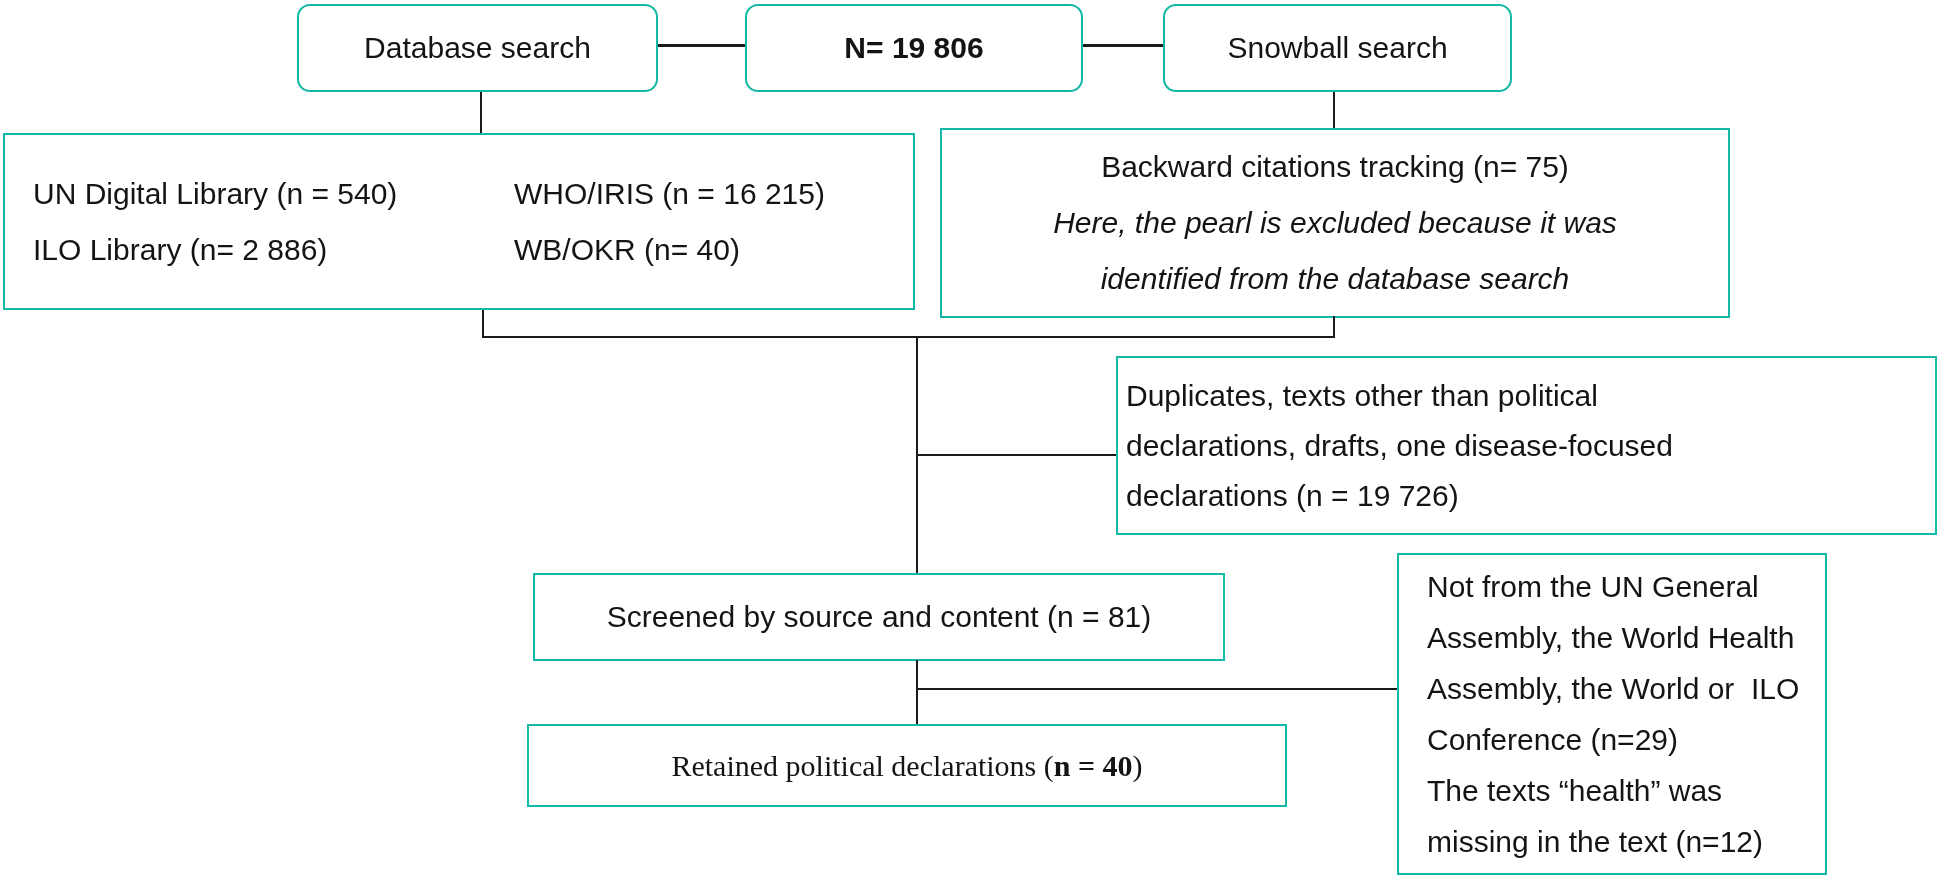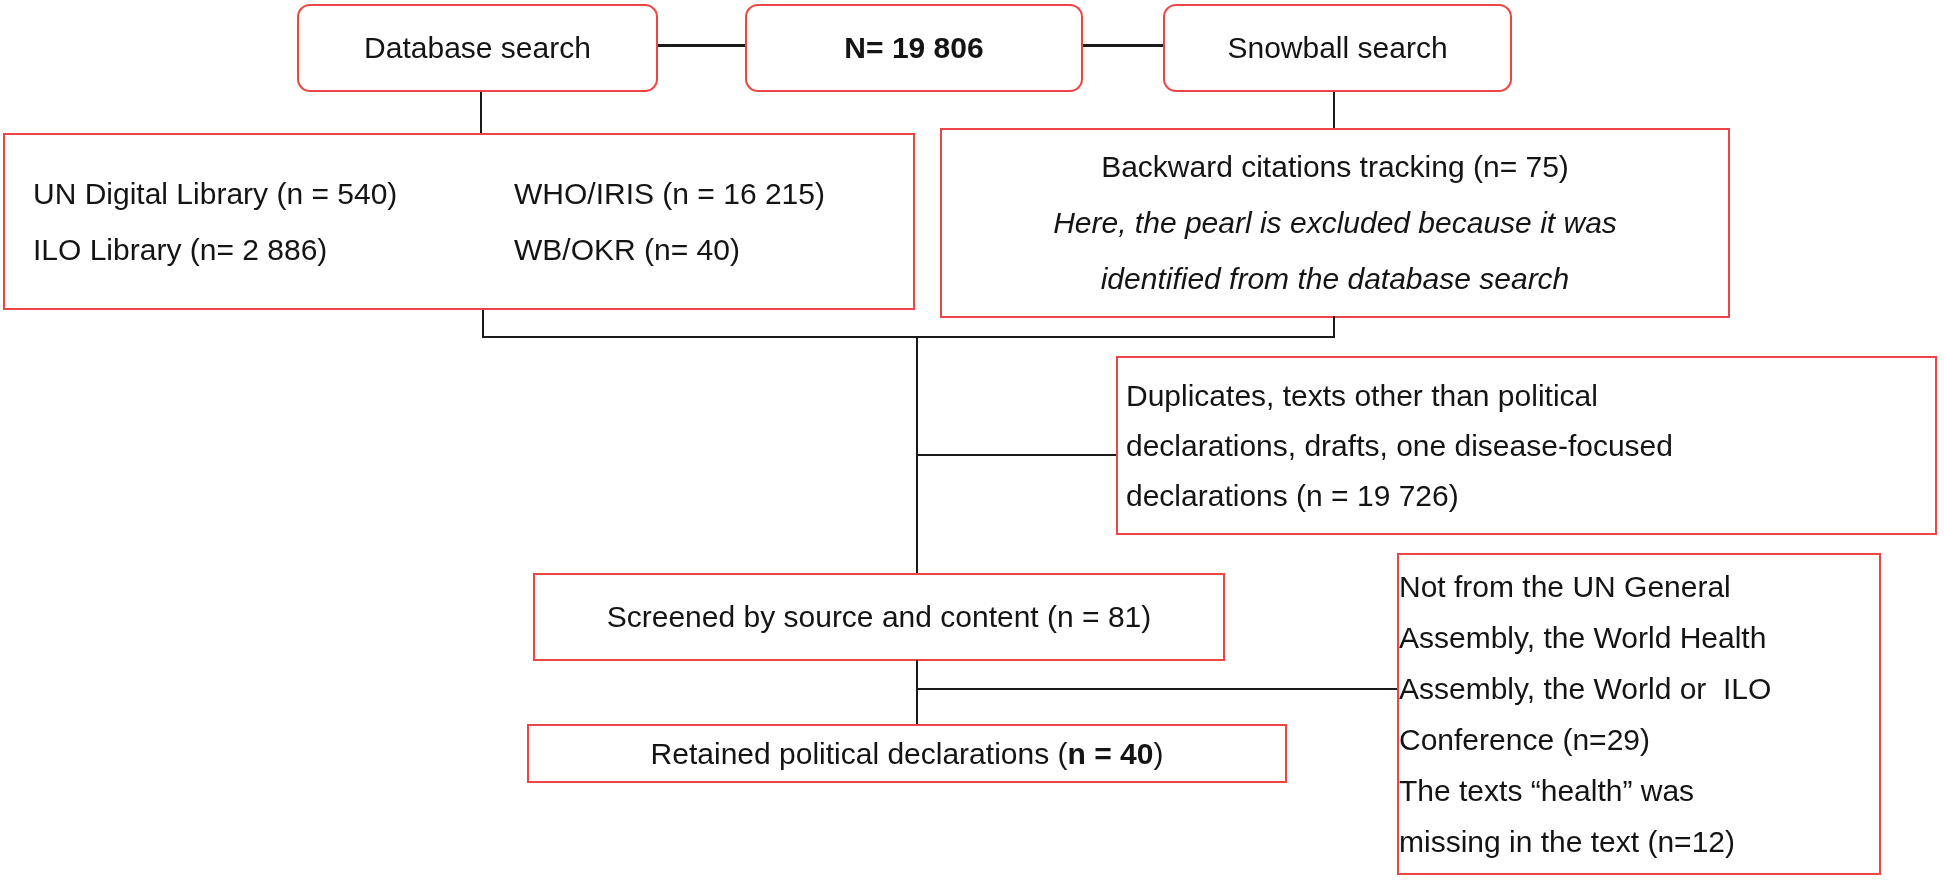--- a/index.html
+++ b/index.html
@@ -3,44 +3,44 @@
 <meta charset="utf-8">
 <style>
   html,body{margin:0;padding:0;background:#ffffff;}
   .canvas{
     position:relative;width:1944px;height:881px;background:#ffffff;
     font-family:"Liberation Sans",sans-serif;color:#141414;font-size:30px;
     overflow:hidden;
   }
   .box{
     position:absolute;box-sizing:border-box;background:#ffffff;
-    border:2px solid #ef4444;display:flex;flex-direction:column;justify-content:center;
+    border:2px solid #14b8a6;display:flex;flex-direction:column;justify-content:center;
   }
   .rounded{border-radius:13px;border-width:2.5px;}
   .centered{align-items:center;text-align:center;}
   .bold{font-weight:700;}
   .italic{font-style:italic;}
   .line{display:block;white-space:pre;}
   .conn{position:absolute;background:#1a1a1a;}
   
   .b-db{left:297px;top:4px;width:361px;height:88px;}
   .b-n{left:745px;top:4px;width:338px;height:88px;font-weight:700;}
   .b-sb{left:1163px;top:4px;width:349px;height:88px;}
   
   .b-src{left:3px;top:133px;width:912px;height:177px;}
   .src-grid{display:grid;grid-template-columns:481px auto;padding-left:28px;line-height:56px;}
   .b-back{left:940px;top:128px;width:790px;height:190px;line-height:56px;}
   
   .b-dup{left:1116px;top:356px;width:821px;height:179px;padding-left:8px;line-height:50px;}
   
   .b-scr{left:533px;top:573px;width:692px;height:88px;}
   
-  .b-ret{left:527px;top:724px;width:760px;height:59px;flex-direction:row;align-items:center;justify-content:center;white-space:pre;}
+  .b-ret{left:527px;top:724px;width:760px;height:83px;flex-direction:row;align-items:center;justify-content:center;white-space:pre;font-family:Liberation Serif, serif;}
   
-  .b-exc{left:1397px;top:553px;width:484px;height:322px;line-height:51px;}
+  .b-exc{left:1397px;top:553px;width:430px;height:322px;padding-left:28px;line-height:51px;}
   
   .c-h1{left:658px;top:44px;width:87px;height:3px;}
   .c-h2{left:1083px;top:44px;width:80px;height:3px;}
   .c-vdb{left:480px;top:92px;width:2px;height:41px;}
   .c-vsb{left:1333px;top:92px;width:2px;height:38px;}
   .c-vml{left:482px;top:310px;width:2px;height:28px;}
   .c-vmr{left:1333px;top:316px;width:2px;height:22px;}
   .c-hm{left:482px;top:336px;width:853px;height:2px;}
   .c-vc1{left:916px;top:336px;width:2px;height:238px;}
   .c-hb1{left:916px;top:454px;width:202px;height:2px;}

